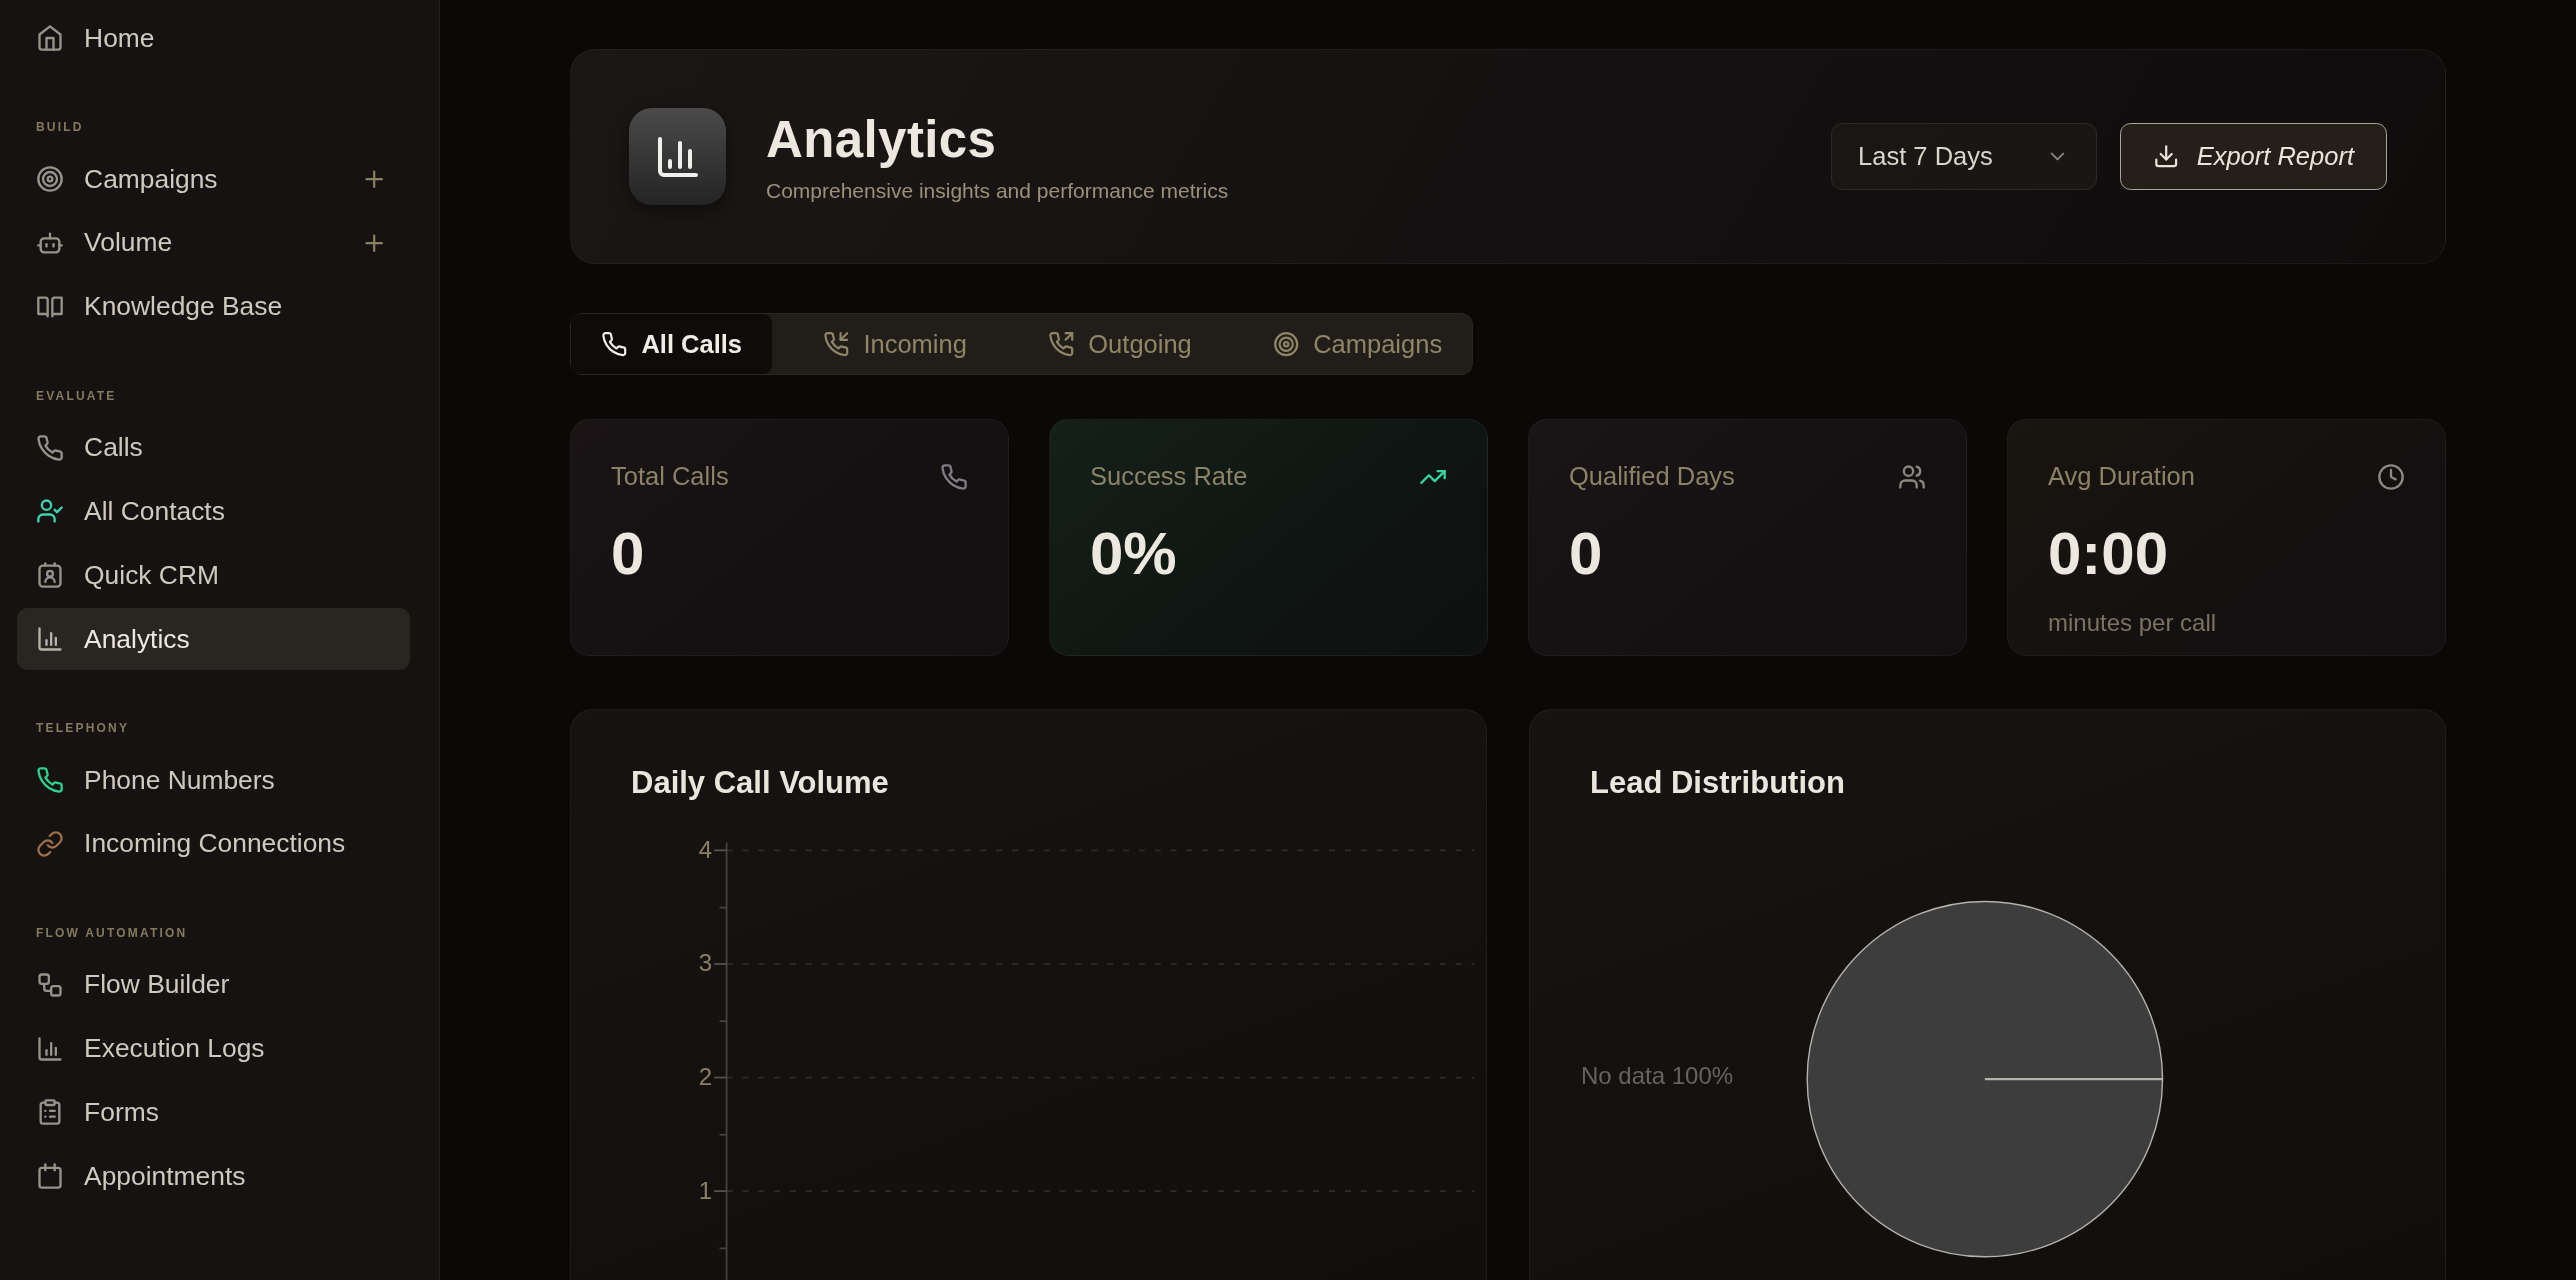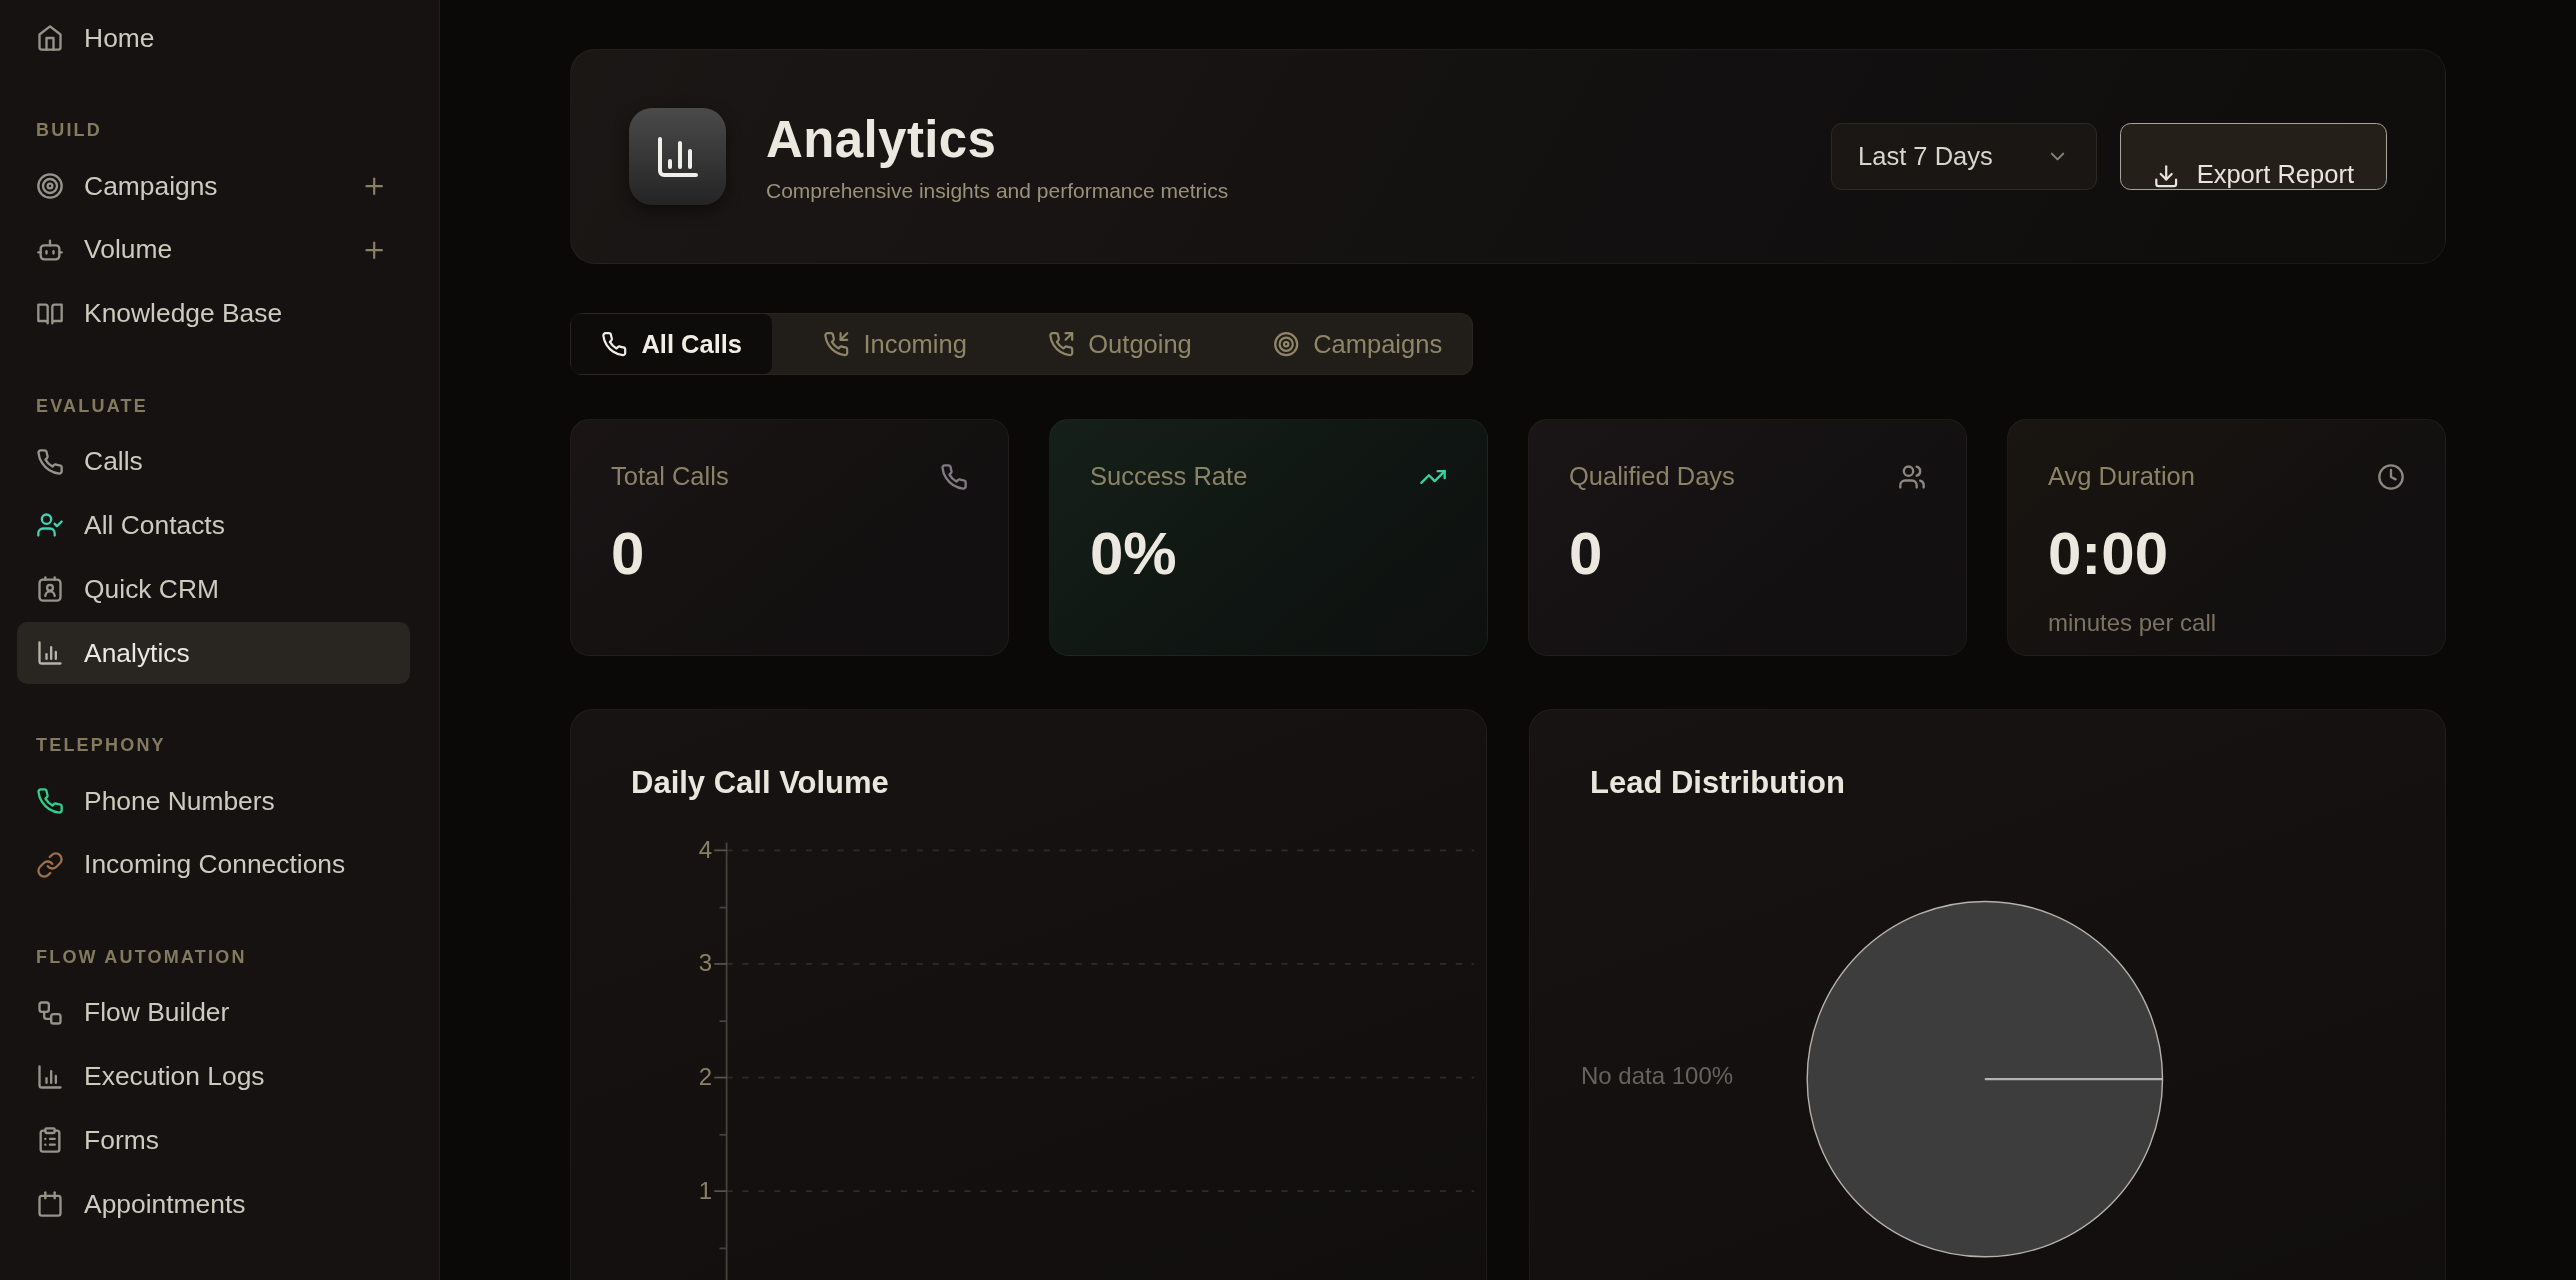--- a/index.html
+++ b/index.html
@@ -24,21 +24,21 @@
     margin:1.8px 29px 1.8px 16.7px; padding:0 23px 0 19.4px;
     height:62px; border-radius:10.6px;
     font-size:26.4px; color:#cfcabf; cursor:pointer;
   }
   .side-item .ic { width:28px; height:28px; color:#98938a; flex:0 0 auto; }
   .side-item.active { background:#292520; color:#ece8df; }
   .side-item.active .ic { color:#b8b3a8; }
   .side-item .plus { margin-left:auto; width:26.4px; height:26.4px; color:#8a8164; }
   .side-label {
     margin:51px 0 14px 36px;
-    font-size:18px; font-weight:700; letter-spacing:2.2px;
+    font-size:12px; font-weight:700; letter-spacing:2.2px;
     color:#847b5e;
   }
   .ic.teal { color:#40d3b2 !important; }
   .ic.green { color:#2fd08c !important; }
   .ic.brown { color:#9d6e49 !important; }
 
   
   .main {
     position:absolute; left:440px; top:0; width:2136px; height:1280px;
     padding:0 130px;
@@ -64,22 +64,22 @@
   .range-select {
     height:67px; min-width:266px; padding:0 26.4px; border-radius:10.6px;
     background:rgba(30,26,23,0.75); border:0.9px solid #2d2925;
     display:flex; align-items:center; gap:40px;
     font-size:25.5px; color:#dad5ca; cursor:pointer;
   }
   .range-select .chev { width:23px; height:23px; color:#8a857c; margin-left:auto; }
   .export-btn {
     height:67px; padding:0 32px; border-radius:10.6px;
     background:#242019; border:1.3px solid #a9a59d;
-    display:flex; align-items:flex-end; gap:17.6px;
-    font-size:25.5px; color:#e9e5dc; cursor:pointer;
+    display:flex; align-items:center; gap:17.6px;
+    font-size:25.5px; color:#e9e5dc; cursor:pointer;font-style:italic;
   }
   .export-btn svg { width:26.4px; height:26.4px; }
 
   
   .tabs {
     margin-top:49px; display:inline-flex; align-items:center;
     background:#211d19; border:0.9px solid rgba(255,255,255,0.04);
     border-radius:12.3px; padding:0; gap:21px;
   }
   .tab {

